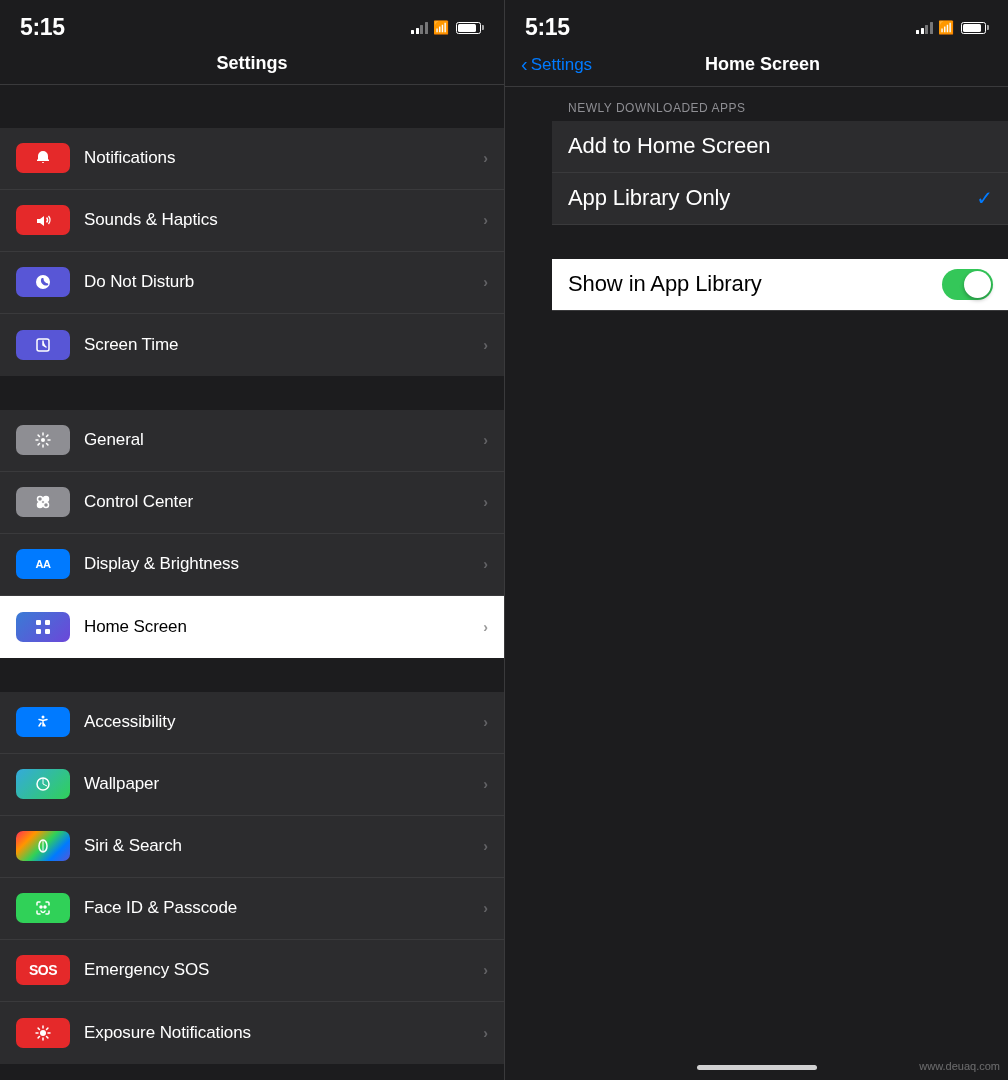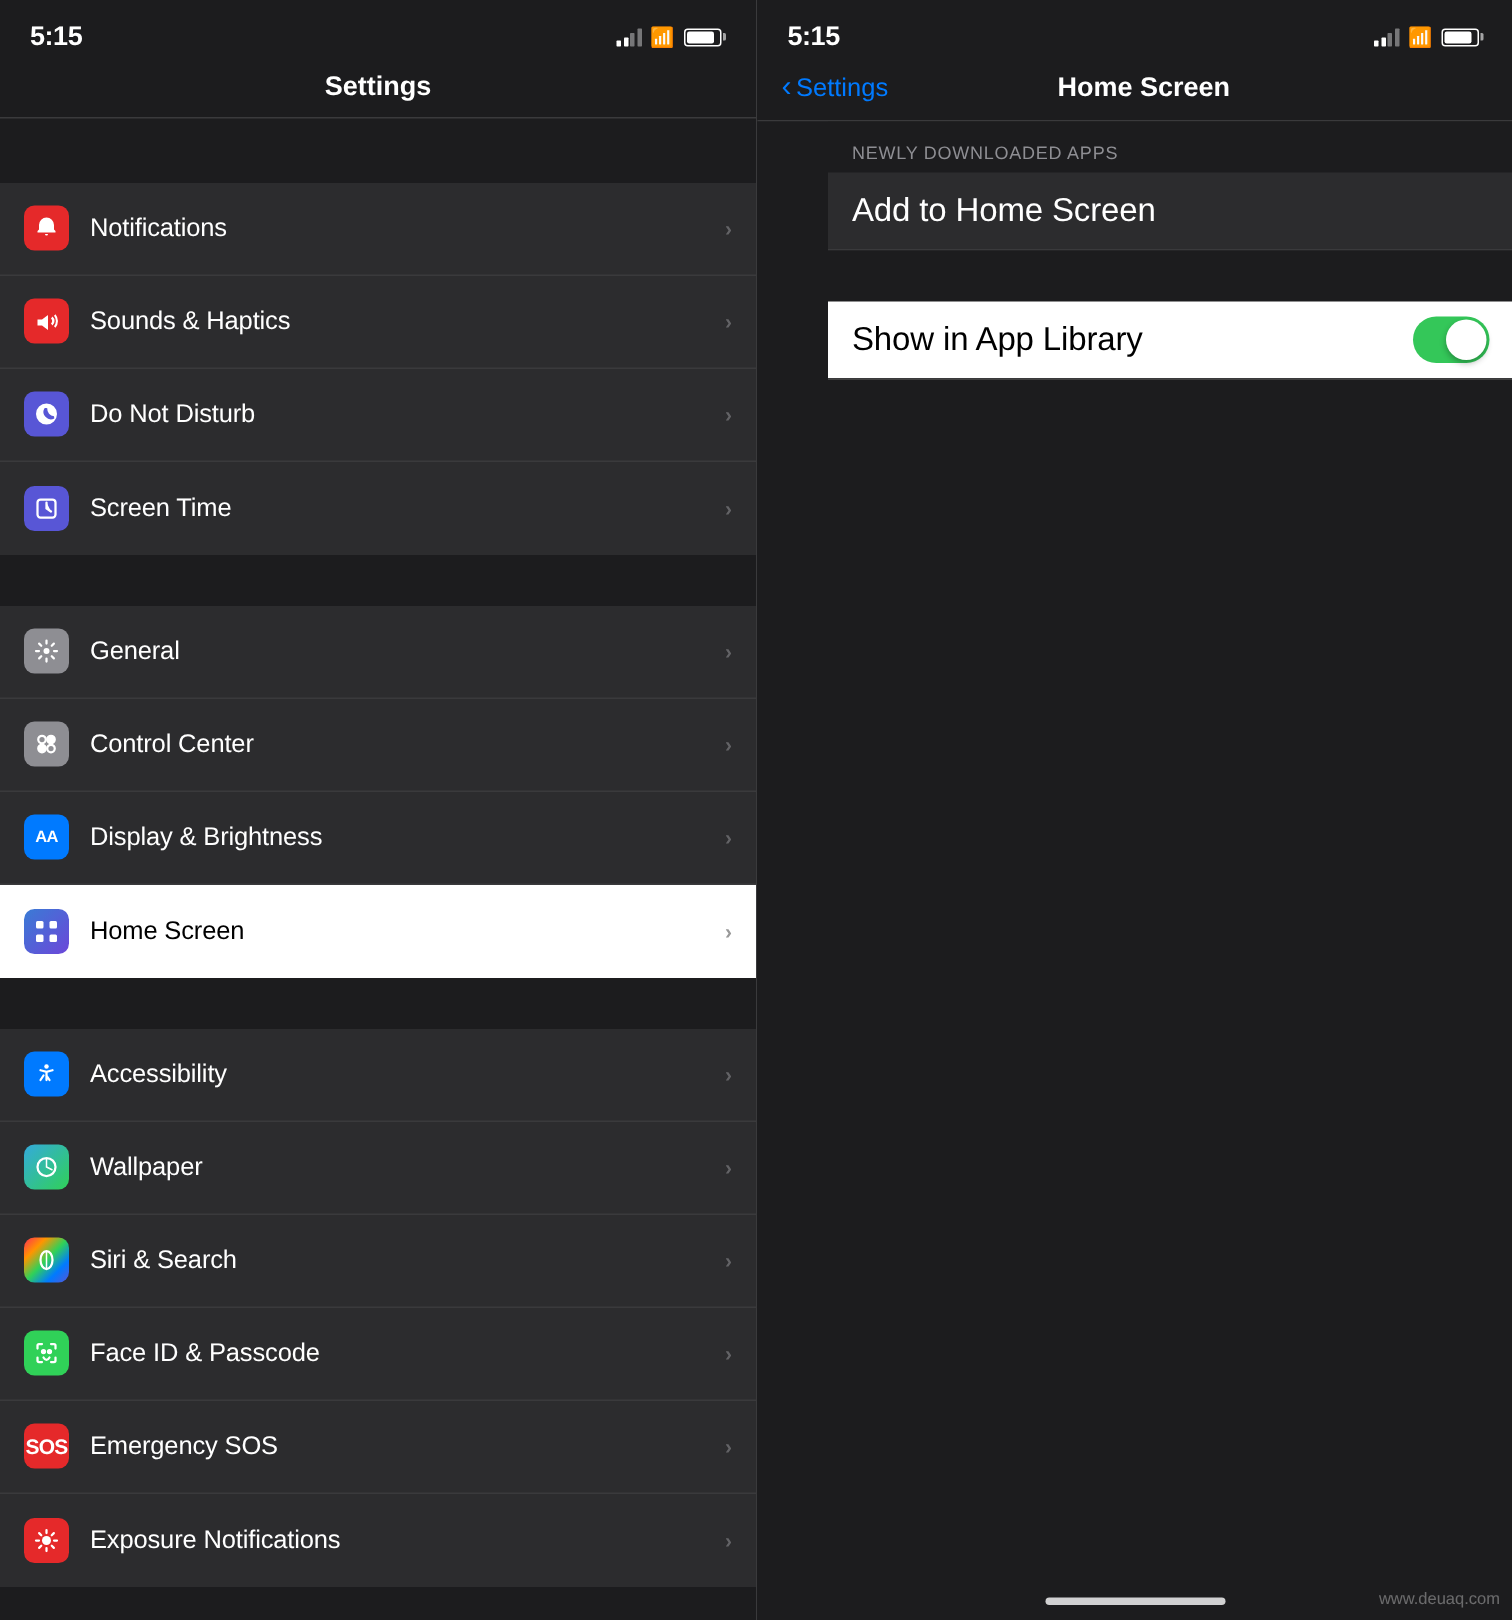--- a/index.html
+++ b/index.html
@@ -34,21 +34,21 @@
 
     
     .status-bar {
       display: flex;
       align-items: center;
       justify-content: space-between;
       padding: 14px 20px 8px 20px;
       background: #1c1c1e;
     }
     .status-time {
-      font-size: 18px;
+      font-size: 23px;
       font-weight: 600;
       color: #fff;
       letter-spacing: -0.3px;
       text-align: right;
     }
     .status-icons {
       display: flex;
       align-items: center;
       gap: 6px;
     }
@@ -137,21 +137,21 @@
       background: #fff;
     }
     .settings-item.selected .item-label {
       color: #000;
     }
     .settings-item.selected .chevron {
       color: #999;
     }
 
     .item-icon {
-      width: 30px;
+      width: 54px;
       height: 30px;
       border-radius: 7px;
       display: flex;
       align-items: center;
       justify-content: center;
       margin-right: 14px;
       flex-shrink: 0;
       font-size: 16px;
       color: #fff;
     }
@@ -513,20 +513,24 @@
 
   <div style="height:0.5px;background:#3a3a3c"></div>
 
   <div class="right-content">
 
     <div class="section-header">NEWLY DOWNLOADED APPS</div>
 
     <div class="right-list-item">
       <span class="right-item-label">Add to Home Screen</span>
     </div>
+    <div class="right-list-item">
+      <span class="right-item-label">App Library Only</span>
+      <span class="checkmark">✓</span>
+    </div>
 
     <div style="height:34px;background:#1c1c1e"></div>
 
     <div class="right-list-item white-bg">
       <span class="right-item-label dark-text">Show in App Library</span>
       <div class="toggle">
         <div class="toggle-thumb"></div>
       </div>
     </div>
 

